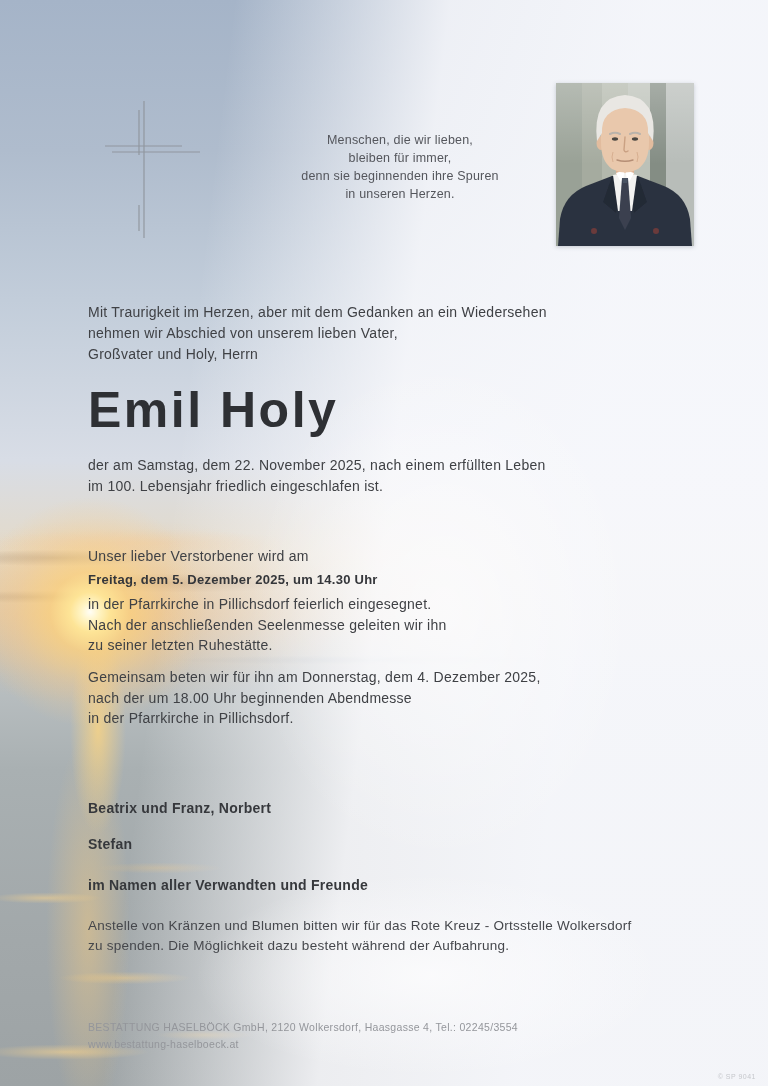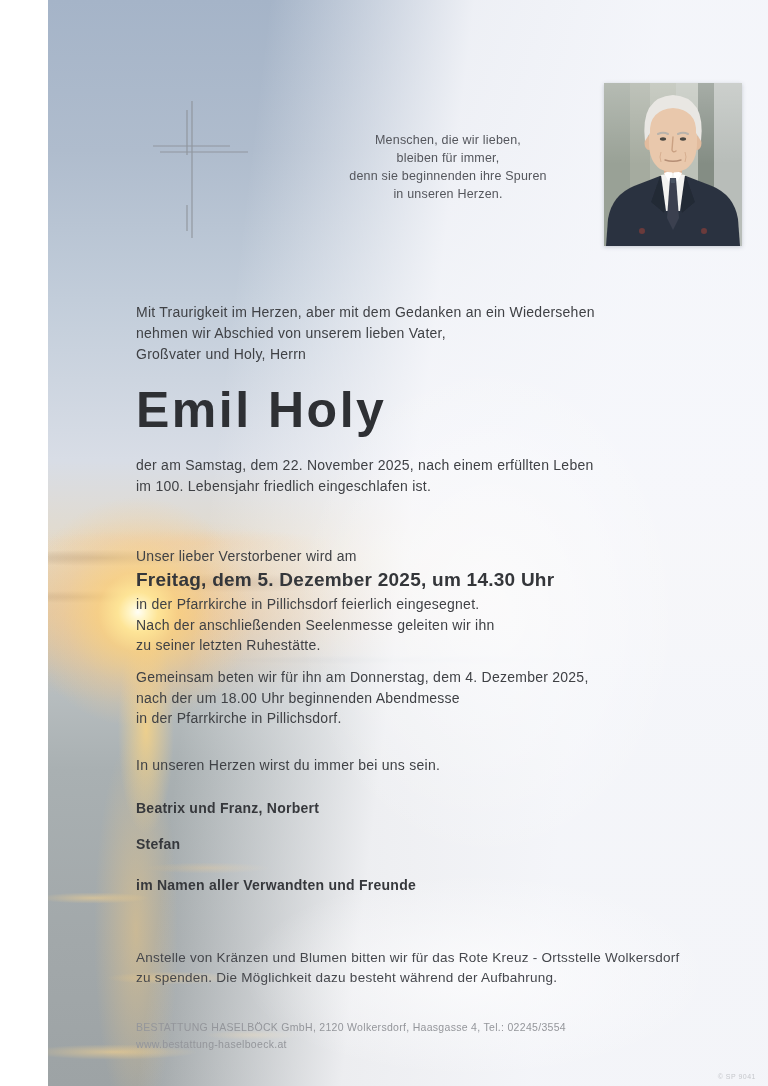--- a/index.html
+++ b/index.html
@@ -31,42 +31,41 @@
       
       radial-gradient(ellipse 80px 8px at 45px 898px, rgba(255,215,140,0.5), rgba(255,215,140,0) 70%),
       radial-gradient(ellipse 95px 9px at 125px 978px, rgba(255,210,130,0.45), rgba(255,210,130,0) 70%),
       radial-gradient(ellipse 120px 11px at 65px 1052px, rgba(255,216,142,0.55), rgba(255,216,142,0) 70%),
       radial-gradient(ellipse 70px 7px at 205px 1035px, rgba(250,205,125,0.3), rgba(250,205,125,0) 70%),
       radial-gradient(ellipse 90px 8px at 160px 868px, rgba(250,200,120,0.28), rgba(250,200,120,0) 70%),
       
       radial-gradient(ellipse 300px 7px at 380px 660px, rgba(145,158,172,0.45), rgba(145,158,172,0) 70%),
       
       linear-gradient(to bottom, #a5b4c8 0px, #afbccd 150px, #c2cdda 300px, #d8dde6 460px, #e4dac8 555px, #d8ccba 615px, #bac0c2 675px, #a9b0b2 770px, #a2a8aa 940px, #9da3a5 1086px);
-    margin-left: 48px;
   }
   .cross{position:absolute;left:100px;top:93px;width:105px;height:152px;}
   .poem{position:absolute;left:240px;top:131px;width:320px;text-align:center;
         font-size:12.5px;line-height:18px;color:#54565c;letter-spacing:0.2px;}
   .portrait{position:absolute;left:556px;top:83px;width:138px;height:163px;
         box-shadow:0 1px 4px rgba(60,70,90,0.25);background:#aab0a6;}
   .portrait svg{display:block;width:100%;height:100%;}
   .txt{position:absolute;left:88px;width:680px;text-align:left;color:#3f4145;
         font-size:14px;line-height:21px;letter-spacing:0.25px;}
   .announcement{top:302px;}
   .name{top:381px;font-size:50px;line-height:58px;color:#2e3034;letter-spacing:2.5px;font-weight:700;}
   .passing{top:455px;}
   .blessing-intro{top:546px;}
-  .blessing-datetime{top:569px;font-weight:bold;font-size:19px;color:#34363a;}
+  .blessing-datetime{top:569px;font-weight:bold;font-size:13px;color:#34363a;}
   .blessing-rest{top:594px;line-height:20.5px;}
   .prayer{top:667px;line-height:20.5px;}
   .farewell{top:755px;}
   .mourner1{top:798px;font-weight:bold;color:#36383c;}
   .mourner2{top:834px;font-weight:bold;color:#36383c;}
   .mourner3{top:875px;font-weight:bold;color:#36383c;}
-  .donation{top:948px;font-size:13.5px;line-height:20px;color:#45474c;}
+  .donation{top:916px;font-size:13.5px;line-height:20px;color:#45474c;}
   .footer{top:1019px;font-size:10.5px;line-height:16.5px;color:#94969b;letter-spacing:0.3px;}
   .watermark{position:absolute;right:12px;bottom:6px;font-size:7px;color:#c6c8cc;letter-spacing:0.5px;}
 </style>
 </head>
 <body>
 
 <div class="card">
 
   <svg class="cross" viewBox="0 0 105 152" xmlns="http://www.w3.org/2000/svg">
     <g stroke="#8b9097" stroke-width="1.2" opacity="0.85">
@@ -152,21 +151,20 @@
     <div>Nach der anschließenden Seelenmesse geleiten wir ihn</div>
     <div>zu seiner letzten Ruhestätte.</div>
   </div>
 
   <div class="txt prayer">
     <div>Gemeinsam beten wir für ihn am Donnerstag, dem 4. Dezember 2025,</div>
     <div>nach der um 18.00 Uhr beginnenden Abendmesse</div>
     <div>in der Pfarrkirche in Pillichsdorf.</div>
   </div>
 
-  <div class="txt farewell">In unseren Herzen wirst du immer bei uns sein.</div>
 
   <div class="txt mourner1">Beatrix und Franz, Norbert</div>
   <div class="txt mourner2">Stefan</div>
   <div class="txt mourner3">im Namen aller Verwandten und Freunde</div>
 
   <div class="txt donation">
     <div>Anstelle von Kränzen und Blumen bitten wir für das Rote Kreuz - Ortsstelle Wolkersdorf</div>
     <div>zu spenden. Die Möglichkeit dazu besteht während der Aufbahrung.</div>
   </div>
 

